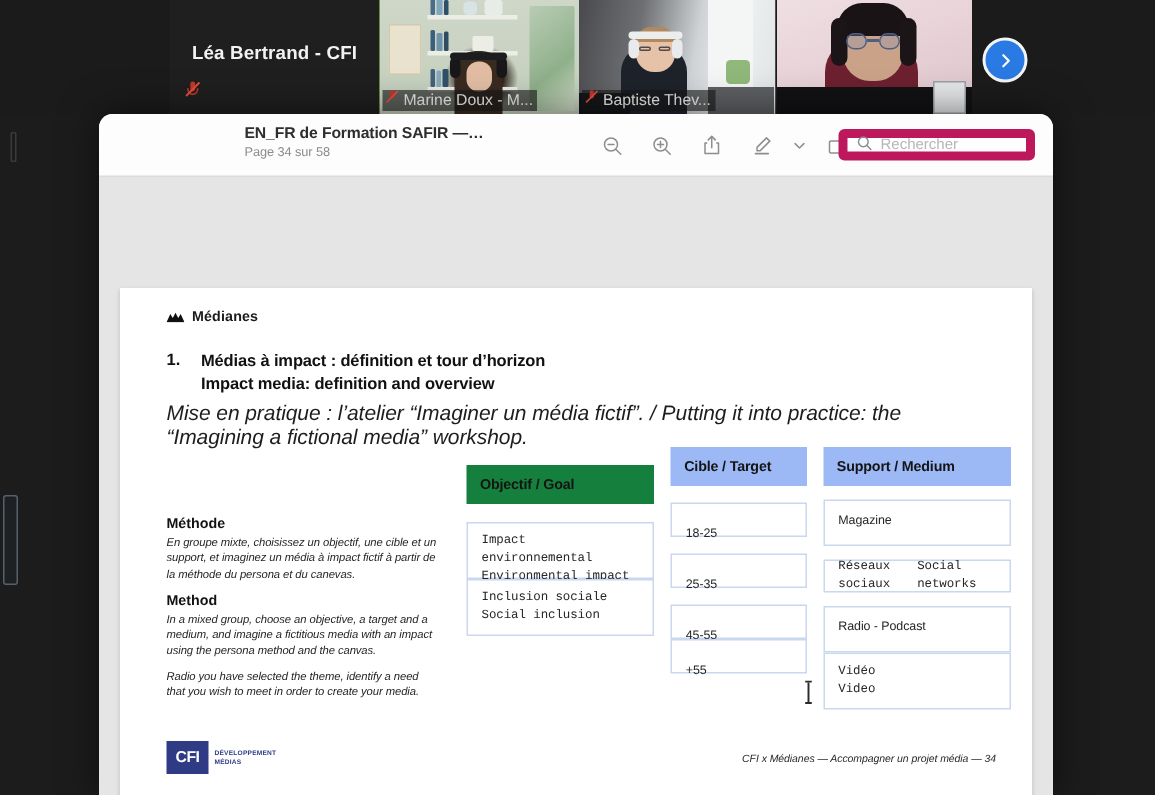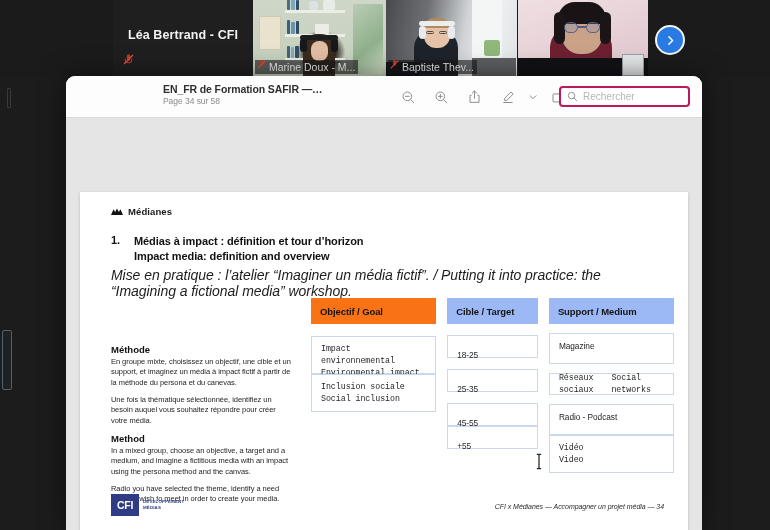--- a/index.html
+++ b/index.html
@@ -117,21 +117,21 @@
   .tb-btn {
     width: 33px; height: 30px;
     display: flex; align-items: center; justify-content: center;
     cursor: pointer; color: #8e8e8e;
   }
   .tb-btn.chev { width: 17px; }
   .tb-btn svg { display: block; }
   .search-box {
     position: absolute; right: 12px; top: 10px;
     width: 131px; height: 21px;
-    border: 2px solid #be185d; border-radius: 4px;
+    border: 6px solid #be185d; border-radius: 4px;
     background: #fff;
     display: flex; align-items: center; gap: 5px;
     padding: 0 6px;
   }
   .search-box .ph {
     font-size: 10px; color: #b6b6b6;
   }
 
   .doc-area {
     position: relative; width: 100%; height: calc(100% - 42px);
@@ -169,21 +169,21 @@
   }
 
   
   .meth {
     position: absolute; left: 31px; top: 105px; width: 180px; margin-top: 47px;
   }
   .meth h4 {
     font-size: 9.5px; font-weight: bold; color: #111; margin-bottom: 2px;
   }
   .meth p {
-    font-size: 7.5px; color: #1f1f1f;
+    font-size: 7.5px; font-style: italic; color: #1f1f1f;
     line-height: 1.38; margin-bottom: 7px; letter-spacing: -.05px;
   }
 
   
   .cols {
     position: absolute; left: 231px; top: 106px; right: 14px;
     display: flex; gap: 11px;
   }
   .col { display: flex; flex-direction: column; }
   .col-goal { width: 131px; }
@@ -460,30 +460,29 @@
               <div class="h-fr">Médias à impact : définition et tour d’horizon</div>
               <div class="h-en">Impact media: definition and overview</div>
             </div>
           </div>
           <div class="h-sub">Mise en pratique : l’atelier “Imaginer un média fictif”. / Putting it into practice: the “Imagining a fictional media” workshop.</div>
         </div>
 
         <div class="meth">
           <h4>Méthode</h4>
           <p>En groupe mixte, choisissez un objectif, une cible et un support, et imaginez un média à impact fictif à partir de la méthode du persona et du canevas.</p>
-          <p>Une fois la thématique sélectionnée, identifiez un besoin auquel vous souhaitez répondre pour créer votre média.</p>
           <h4 style="margin-top:3px;">Method</h4>
           <p>In a mixed group, choose an objective, a target and a medium, and imagine a fictitious media with an impact using the persona method and the canvas.</p>
           <p>Radio you have selected the theme, identify a need that you wish to meet in order to create your media.</p>
         </div>
 
         <div class="cols">
 
           <div class="col col-goal">
-            <div class="col-head" style="background:#f97316;">Objectif / Goal</div>
+            <div class="col-head" style="background:#15803d;margin-top:12px;">Objectif / Goal</div>
             <div class="card">
               <span class="l2">Impact environnemental</span>
               <span class="l2">Environmental impact</span>
             </div>
             <div class="card">
               <span class="l2">Inclusion sociale</span>
               <span class="l2">Social inclusion</span>
             </div>
           </div>
 

